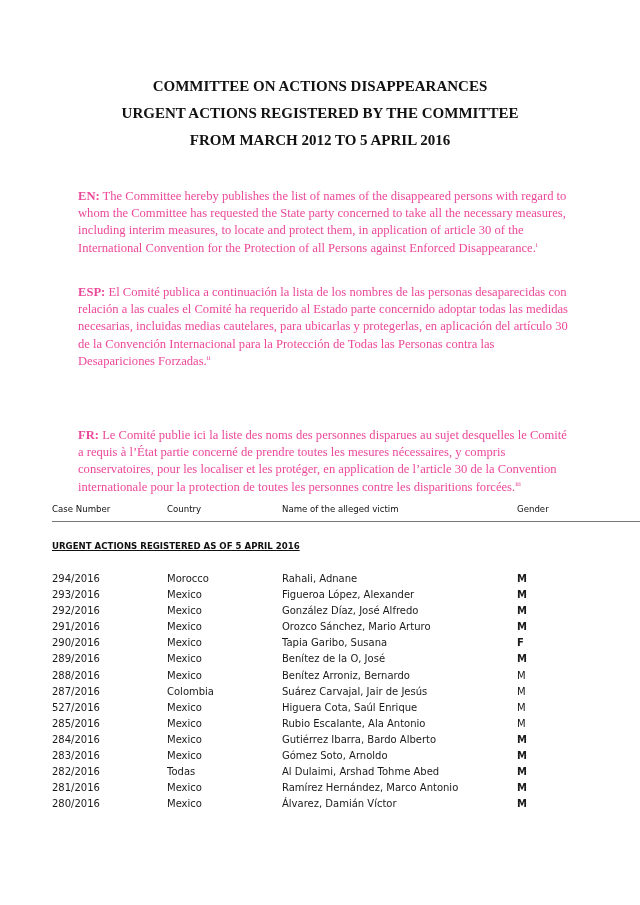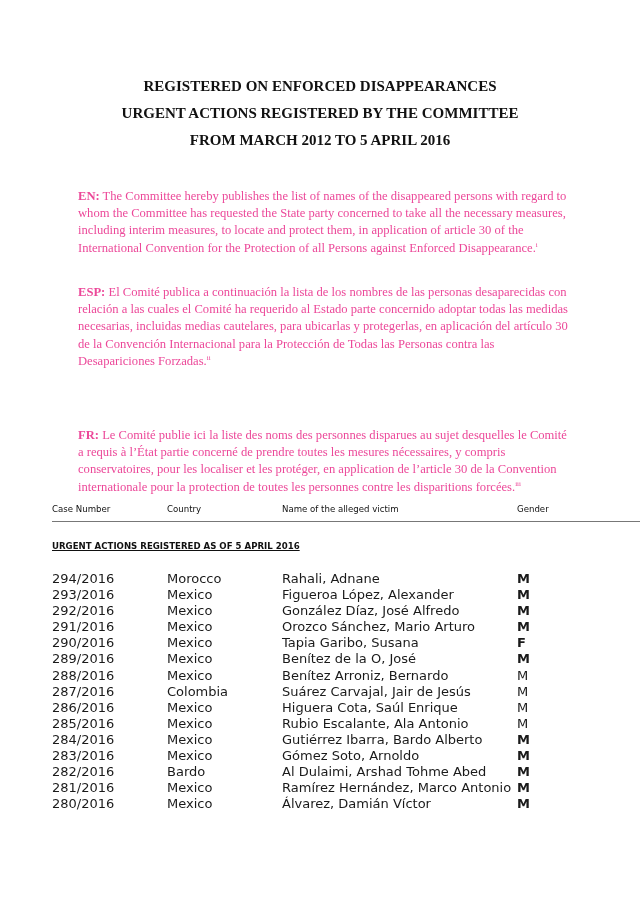--- a/index.html
+++ b/index.html
@@ -33,30 +33,30 @@
     .c3 { left: 230px; }
     .c4 { left: 465px; }
     .section-heading {
       position: absolute; top: 541px; left: 52px;
       font-family: "DejaVu Sans", sans-serif; font-size: 8.6px; font-weight: bold;
       text-decoration: underline; color: #111111; text-align: center;
     }
     .rows { position: absolute; top: 572px; left: 52px; width: 560px; }
     .row {
       position: relative; height: 16.1px; line-height: 13px;
-      font-family: "DejaVu Sans", sans-serif; font-size: 13px; color: #1a1a1a;
+      font-family: "DejaVu Sans", sans-serif; font-size: 10px; color: #1a1a1a;
     }
     .row .c4 { font-weight: bold; }
     .row .c4.normal { font-weight: normal; }
   </style>
 </head>
 <body>
 
 <div class="titles">
-  <div>REGISTERED ON ENFORCED DISAPPEARANCES</div>
+  <div>COMMITTEE ON ACTIONS DISAPPEARANCES</div>
   <div>URGENT ACTIONS REGISTERED BY THE COMMITTEE</div>
   <div>FROM MARCH 2012 TO 5 APRIL 2016</div>
 </div>
 
 <p class="intro" id="p-en">
   <span class="lang">EN:</span><span> The Committee hereby publishes the list of names of the disappeared persons with regard to whom the Committee has requested the State party concerned to take all the necessary measures, including interim measures, to locate and protect them, in application of article 30 of the International Convention for the Protection of all Persons against Enforced Disappearance.</span><sup>i</sup>
 </p>
 
 <p class="intro" id="p-es">
   <span class="lang">ESP:</span><span> El Comité publica a continuación la lista de los nombres de las personas desaparecidas con relación a las cuales el Comité ha requerido al Estado parte concernido adoptar todas las medidas necesarias, incluidas medias cautelares, para ubicarlas y protegerlas, en aplicación del artículo 30 de la Convención Internacional para la Protección de Todas las Personas contra las Desapariciones Forzadas.</span><sup>ii</sup>
@@ -118,21 +118,21 @@
       <span class="col c3">Benítez Arroniz, Bernardo</span>
       <span class="col c4 normal">M</span>
     </div>
     <div class="row">
       <span class="col c1">287/2016</span>
       <span class="col c2">Colombia</span>
       <span class="col c3">Suárez Carvajal, Jair de Jesús</span>
       <span class="col c4 normal">M</span>
     </div>
     <div class="row">
-      <span class="col c1">286/2016</span>
+      <span class="col c1">527/2016</span>
       <span class="col c2">Mexico</span>
       <span class="col c3">Higuera Cota, Saúl Enrique</span>
       <span class="col c4 normal">M</span>
     </div>
     <div class="row">
       <span class="col c1">285/2016</span>
       <span class="col c2">Mexico</span>
       <span class="col c3">Rubio Escalante, Ala Antonio</span>
       <span class="col c4 normal">M</span>
     </div>
@@ -143,21 +143,21 @@
       <span class="col c4">M</span>
     </div>
     <div class="row">
       <span class="col c1">283/2016</span>
       <span class="col c2">Mexico</span>
       <span class="col c3">Gómez Soto, Arnoldo</span>
       <span class="col c4">M</span>
     </div>
     <div class="row">
       <span class="col c1">282/2016</span>
-      <span class="col c2">Bardo</span>
+      <span class="col c2">Todas</span>
       <span class="col c3">Al Dulaimi, Arshad Tohme Abed</span>
       <span class="col c4">M</span>
     </div>
     <div class="row">
       <span class="col c1">281/2016</span>
       <span class="col c2">Mexico</span>
       <span class="col c3">Ramírez Hernández, Marco Antonio</span>
       <span class="col c4">M</span>
     </div>
     <div class="row">

